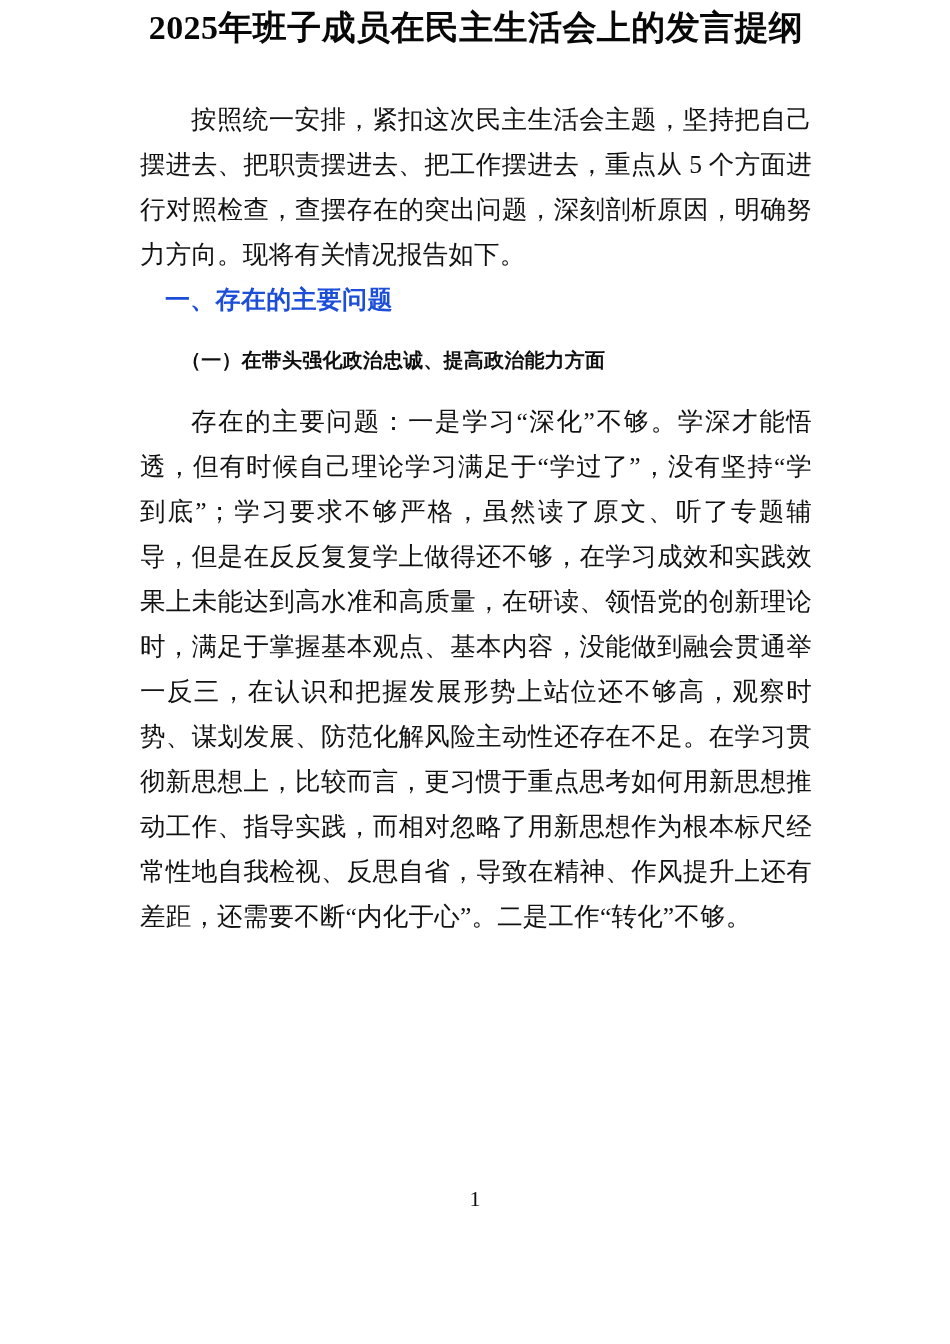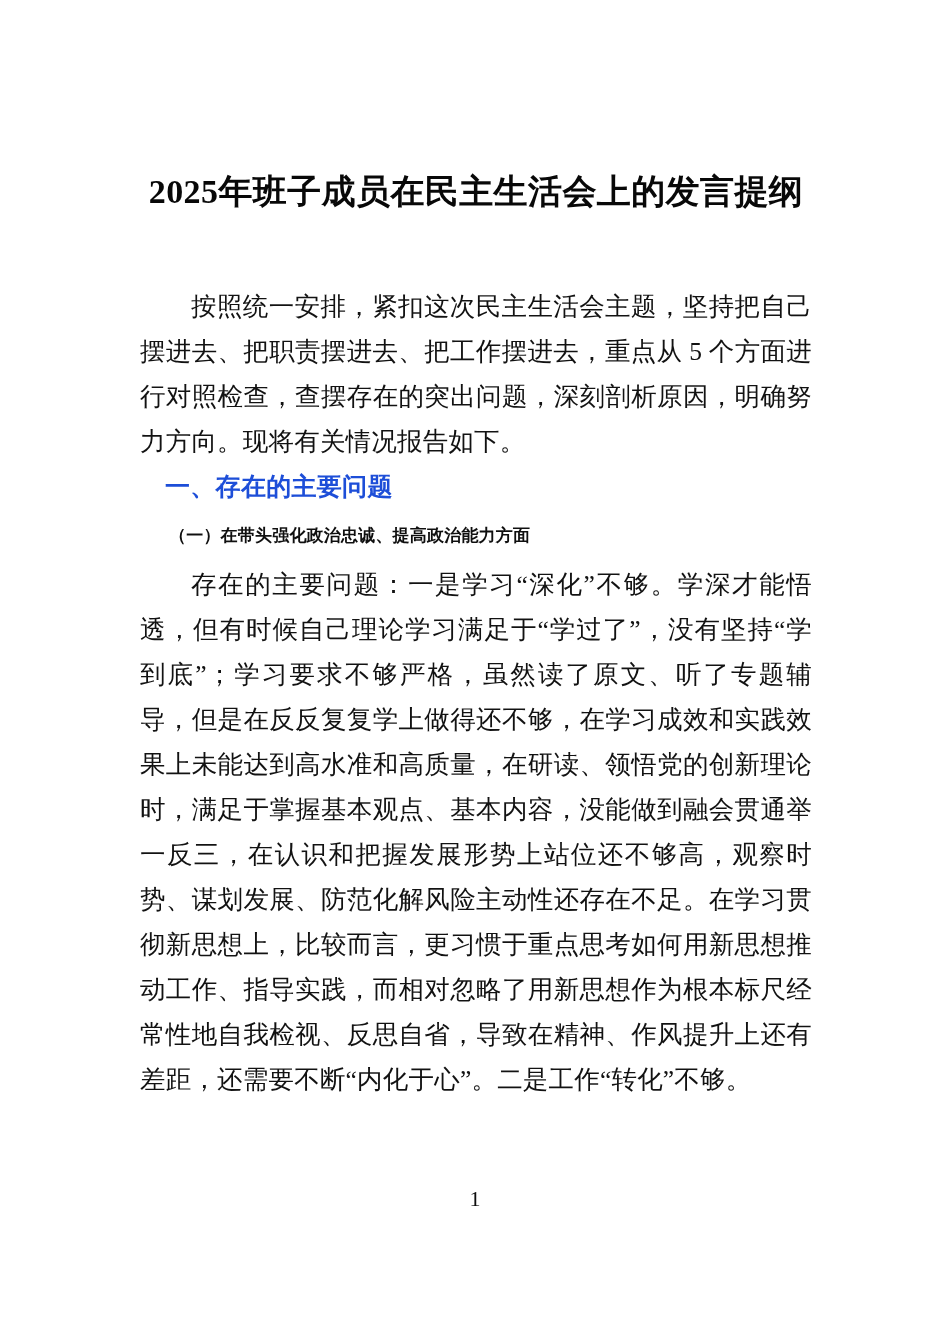--- a/index.html
+++ b/index.html
@@ -29,21 +29,20 @@
   .content {
     position: absolute;
     left: 140px;
     top: 0;
     width: 672px;
   }
 
   
   .doc-title {
     margin: 0;
-    padding-top: 164px;
     font-family: "Liberation Serif", "DejaVu Serif", serif;
     font-weight: bold;
     font-size: 34px;
     line-height: 1.62;
     text-align: center;
     letter-spacing: 0.4px;
     color: #080808;
   }
 
   
@@ -53,41 +52,41 @@
     font-size: 25.5px;
     line-height: 45px;
     text-align: justify;
     text-justify: inter-ideograph;
     text-indent: 51px;
     letter-spacing: 0.2px;
     color: #121212;
   }
 
   #intro-paragraph {
-    margin-top: 65px;
+    margin-top: 42px;
   }
 
   
   .heading-1 {
     margin: 0;
     font-family: "Liberation Sans", "DejaVu Sans", sans-serif;
     font-weight: bold;
     font-size: 25px;
     line-height: 45px;
     text-indent: 25px;
     letter-spacing: 0.3px;
     color: #1d4ed8;
   }
 
   
   .heading-2 {
-    margin: 4px;
+    margin: 16px;
     font-family: "Liberation Serif", "DejaVu Serif", serif;
     font-weight: bold;
-    font-size: 17px;
+    font-size: 20px;
     line-height: 45px;
     text-indent: 25px;
     letter-spacing: 0.2px;
     color: #0f0f0f;
   }
 
   
   .page-number {
     position: absolute;
     left: 0;

